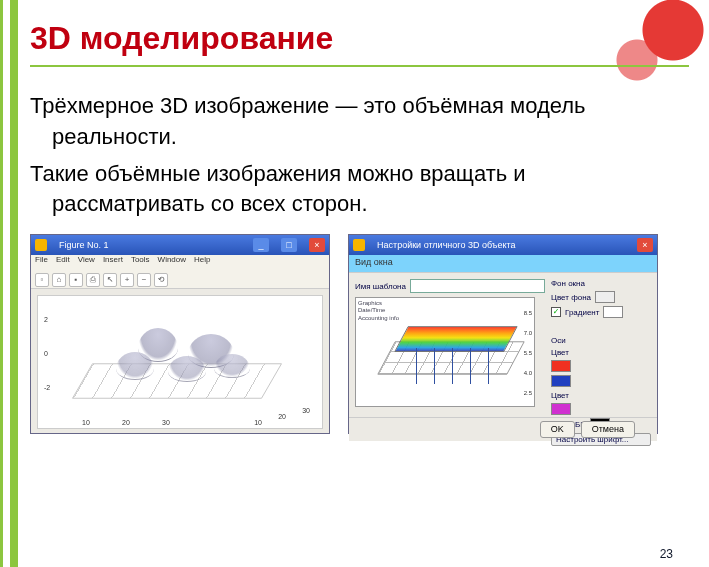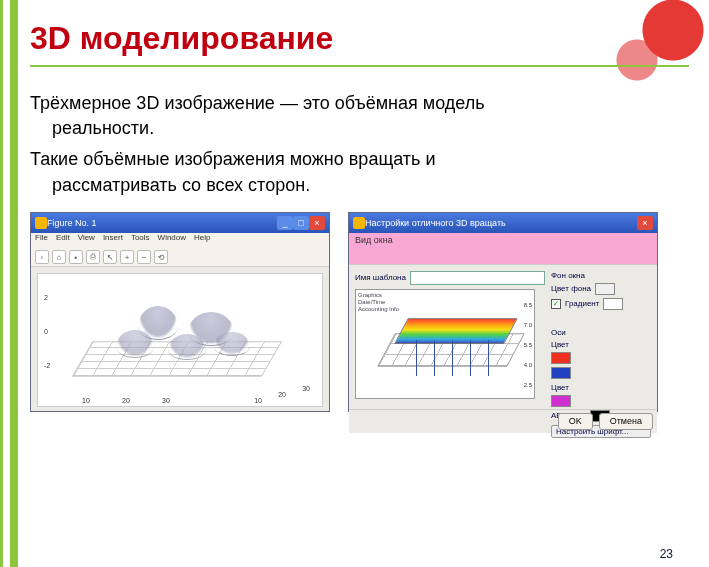--- a/index.html
+++ b/index.html
@@ -18,31 +18,31 @@
                 radial-gradient(circle at 40% 60%, #e88 0 20px, transparent 21px);
   }
   .slide {
     position: absolute; left: 30px; top: 20px; right: 20px; bottom: 20px;
   }
   .title {
     font-size: 32px; font-weight: bold; color: #c00010;
     font-family: Arial, sans-serif; margin-bottom: 8px;
   }
   .title-underline { height: 2px; background: #8cc63f; margin-bottom: 24px; }
-  .body-text { font-size: 18px; color: #000; line-height: 1.4; margin-bottom: 6px; }
+  .body-text { font-size: 22px; color: #000; line-height: 1.4; margin-bottom: 6px; }
   .body-text .indent { margin-left: 22px; display: block; }
   .screens { display: flex; gap: 18px; margin-top: 14px; }
   .win {
     border: 1px solid #668; background: #eceae4; position: relative;
   }
   .win1 { width: 300px; height: 200px; }
   .win2 { width: 310px; height: 200px; }
   .titlebar {
     height: 20px; background: linear-gradient(#4a7ae0,#2954b8);
-    display: flex; align-items: center; padding: 0 4px; gap: 0;
+    display: flex; align-items: center; padding: 0 4px; gap: 12px;
     color: #fff; font-size: 9px;
   }
   .titlebar .ticon { width: 12px; height: 12px; background: #f7b500; border-radius: 2px; }
   .titlebar .spacer { flex: 1; }
   .winbtn { width: 16px; height: 14px; border-radius: 2px; display: flex; align-items:center; justify-content:center; font-size:9px; color:#fff; }
   .winbtn.min { background: #5a8be8; }
   .winbtn.max { background: #5a8be8; }
   .winbtn.close { background: #e24a3b; }
   .menubar { height: 16px; background: #f4f2ea; font-size: 8px; color: #333; padding: 0 4px; display:flex; gap:8px; }
   .toolbar { height: 18px; background: #f4f2ea; border-bottom: 1px solid #ccc; display: flex; gap: 3px; padding: 2px 4px; align-items:center; }
@@ -64,21 +64,21 @@
     position:absolute; border-radius:50% 50% 50% 50% / 60% 60% 40% 40%;
     background: radial-gradient(ellipse at 50% 20%, rgba(200,200,220,0.95), rgba(140,140,170,0.6) 60%, transparent 70%);
     border-bottom:1px solid #99a;
   }
   .b1 { left:100px; top:32px; width:40px; height:34px; }
   .b2 { left:150px; top:38px; width:46px; height:34px; }
   .b3 { left:78px; top:56px; width:38px; height:28px; opacity:.85; }
   .b4 { left:130px; top:60px; width:38px; height:26px; opacity:.85; }
   .b5 { left:176px; top:58px; width:36px; height:24px; opacity:.8; }
   
-  .tab { height: 32px; background:#f9a8d4; font-size:9px; padding:2px 6px; color:#333; border-bottom:1px solid #ccc; }
+  .tab { height: 18px; background:#7dd3fc; font-size:9px; padding:2px 6px; color:#333; border-bottom:1px solid #ccc; }
   .form-area { display:flex; padding:6px; gap:6px; height: 144px; }
   .left-col { width: 190px; }
   .right-col { flex:1; font-size:8px; color:#004; }
   .field-row { display:flex; align-items:center; gap:4px; margin-bottom:4px; font-size:8px; color:#004; }
   .txtfield { flex:1; height:14px; background:#fff; border:1px solid #7a9; }
   .prev {
     width:180px; height:110px; background:#fff; border:1px solid #999; position:relative; overflow:hidden;
   }
   .prev-grid {
     position:absolute; left:30px; top:30px; width:130px; height:60px;
@@ -95,21 +95,21 @@
     opacity:.92; border:1px solid #555;
   }
   .prev .vline { position:absolute; width:1px; background:#3050a0; bottom:22px; height:36px; }
   .vline.v1{left:60px} .vline.v2{left:78px} .vline.v3{left:96px} .vline.v4{left:114px} .vline.v5{left:132px}
   .prev .mini { position:absolute; left:2px; top:2px; font-size:6px; color:#445; line-height:1.2; }
   .prev .yt { position:absolute; right:2px; font-size:6px; color:#333; }
   .opt-row { display:flex; align-items:center; gap:4px; margin-bottom:3px; }
   .swatch { width:20px; height:12px; border:1px solid #888; }
   .swatch.red{background:#f03020} .swatch.blue{background:#2040c0} .swatch.mag{background:#d030d0} .swatch.blk{background:#000}
   .chk { width:10px; height:10px; border:1px solid #555; background:#fff; font-size:8px; line-height:8px; text-align:center; color:#0a0; }
-  .btnrow { height:24px; background:#eceae4; display:flex; justify-content:flex-end; gap:6px; padding:3px 4px; border-top:1px solid #ccc; }
+  .btnrow { height:24px; background:#eceae4; display:flex; justify-content:flex-end; gap:6px; padding:3px 22px; border-top:1px solid #ccc; }
   .dlgbtn { font-size:9px; padding:2px 10px; background:#f4f2ea; border:1px solid #999; border-radius:3px; }
   .smallbtn { font-size:8px; padding:1px 4px; background:#eee; border:1px solid #999; border-radius:2px; margin-top:2px; }
   .page-num { position:absolute; right:36px; bottom:6px; font-size:12px; color:#0f172a; }
 </style>
 </head>
 <body>
 
 <div class="left-bar"></div>
 <div class="left-bar2"></div>
 <div class="deco-top"></div>
@@ -172,21 +172,21 @@
         <div class="axis-label" style="left:124px; bottom:2px">30</div>
         <div class="axis-label" style="right:60px; bottom:2px">10</div>
         <div class="axis-label" style="right:36px; bottom:8px">20</div>
         <div class="axis-label" style="right:12px; bottom:14px">30</div>
       </div>
     </div>
 
     <div class="win win2">
       <div class="titlebar">
         <div class="ticon"></div>
-        <span>Настройки отличного 3D вращать</span>
+        <span>Настройки отличного 3D объекта</span>
         <div class="spacer"></div>
         <div class="winbtn close">×</div>
       </div>
       <div class="tab">Вид окна</div>
       <div class="form-area">
         <div class="left-col">
           <div class="field-row">
             <span>Имя шаблона</span>
             <div class="txtfield"></div>
           </div>

